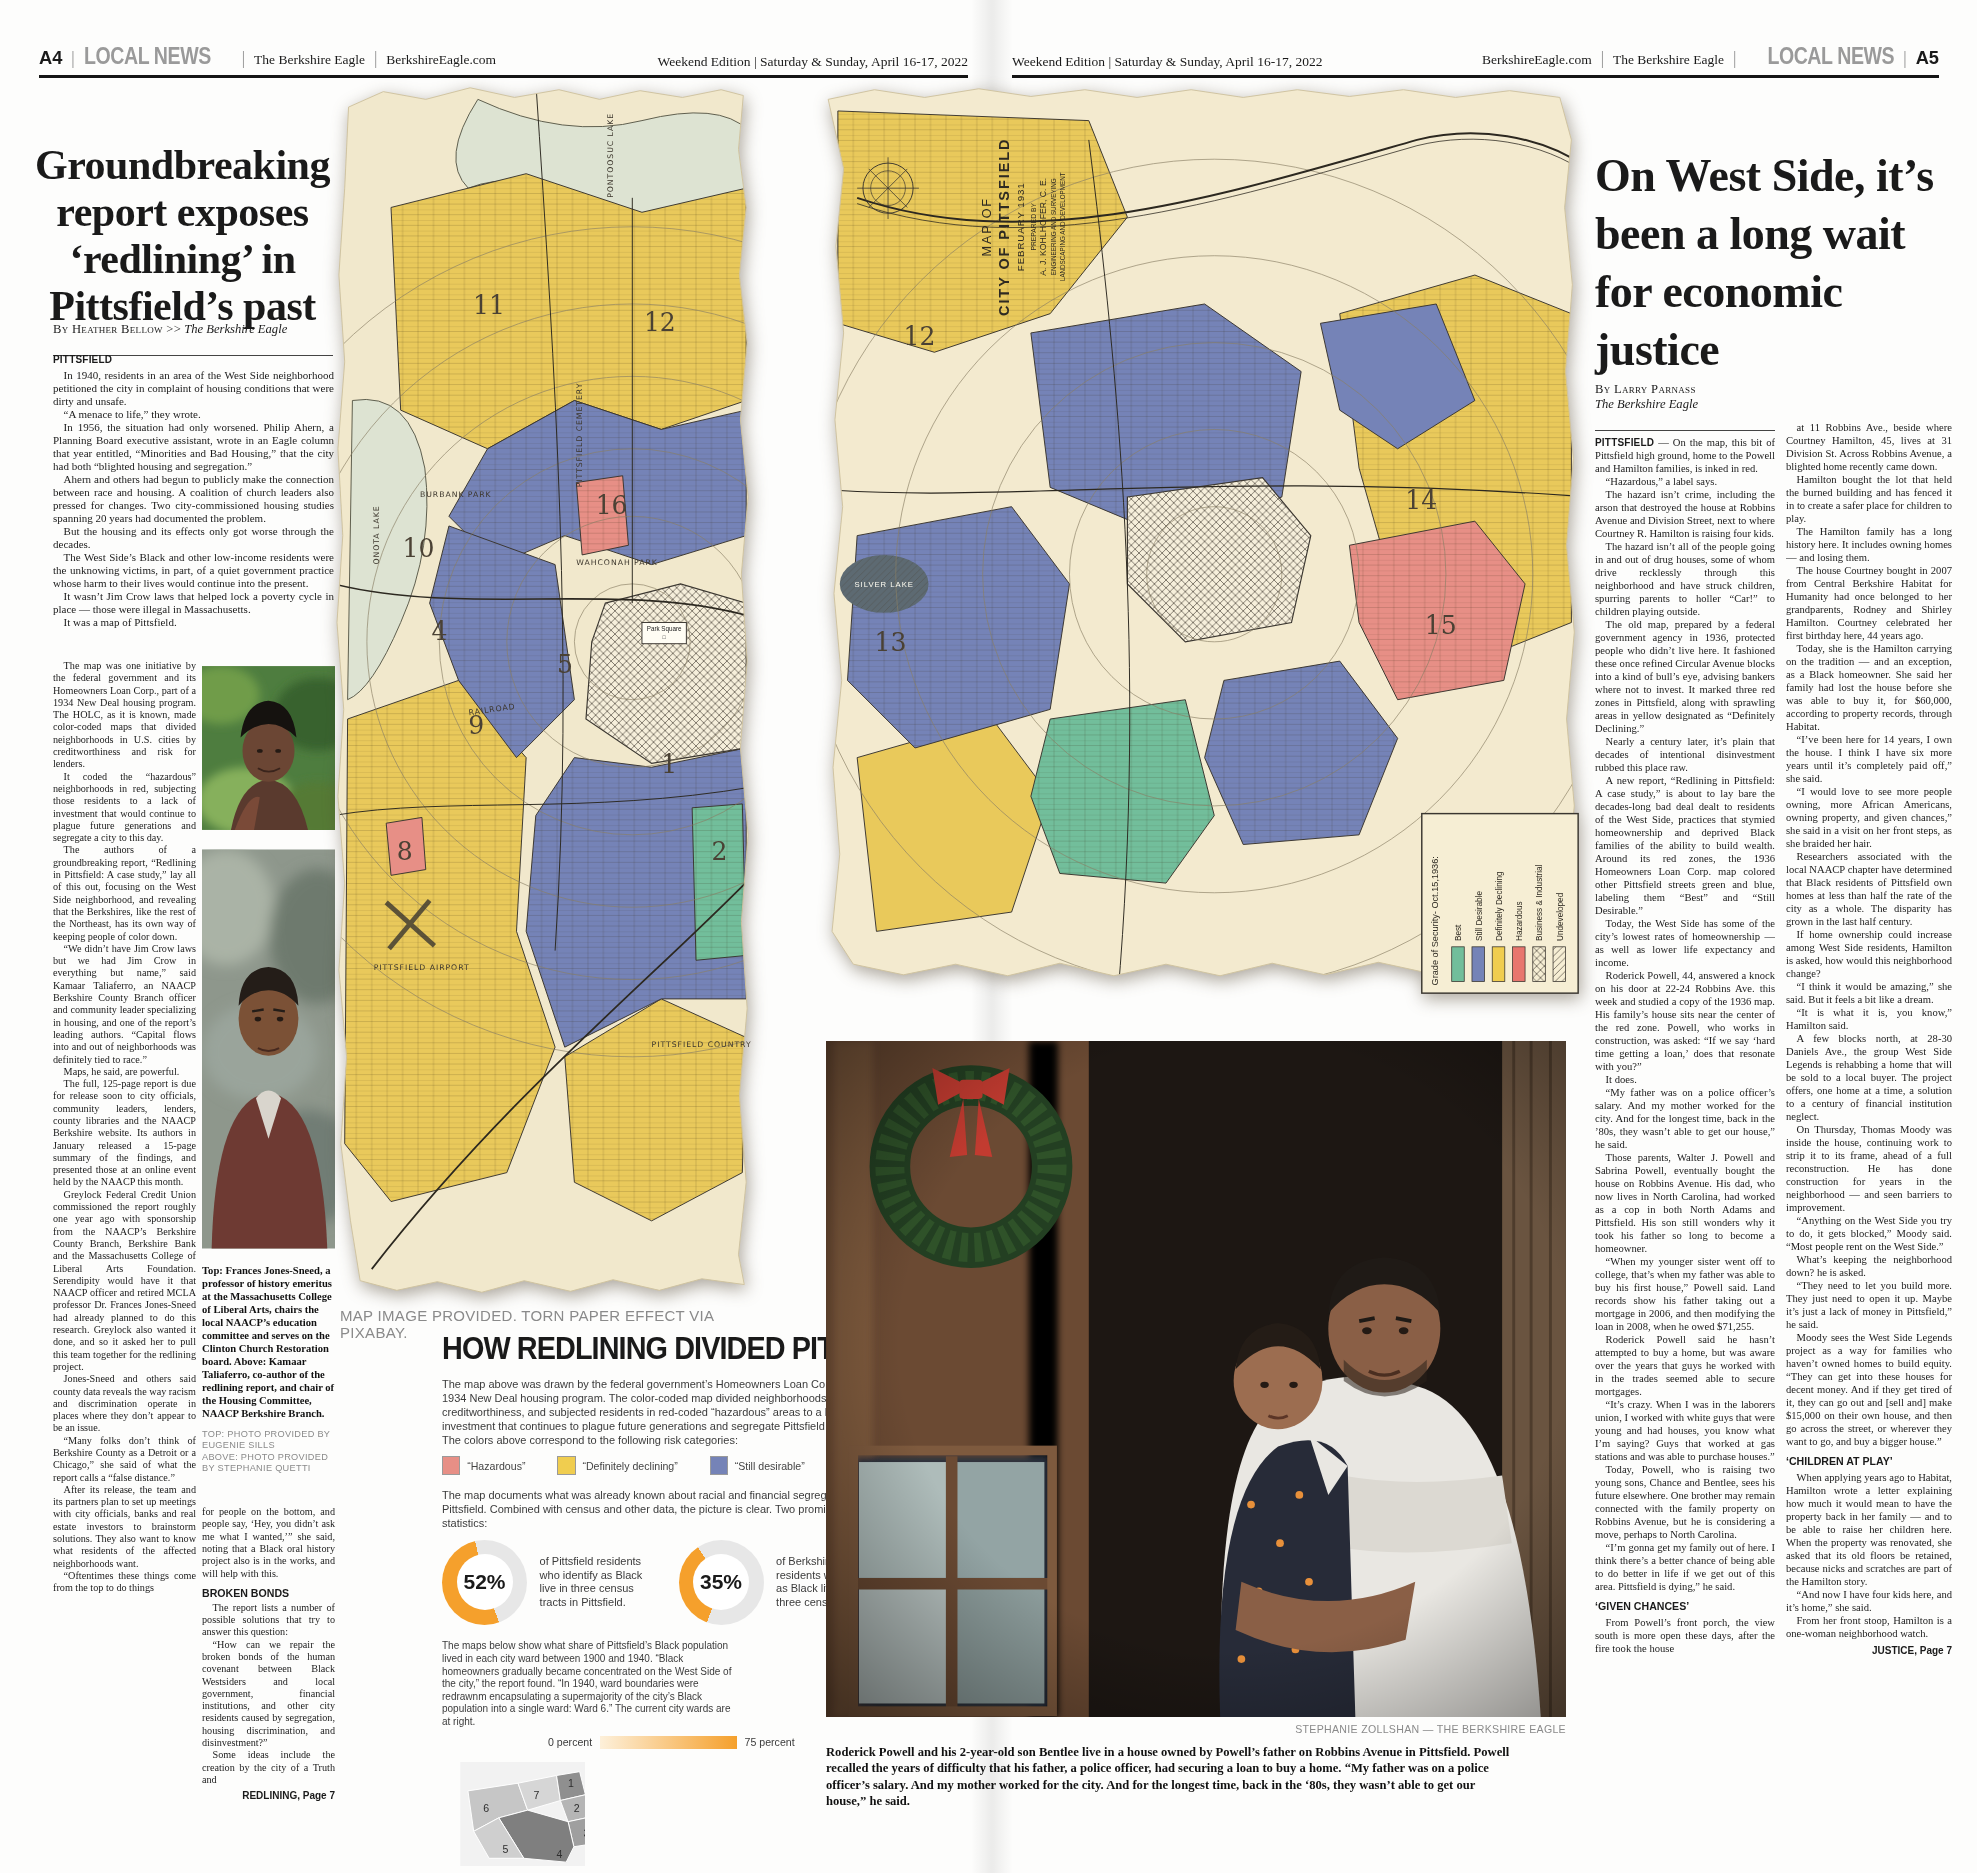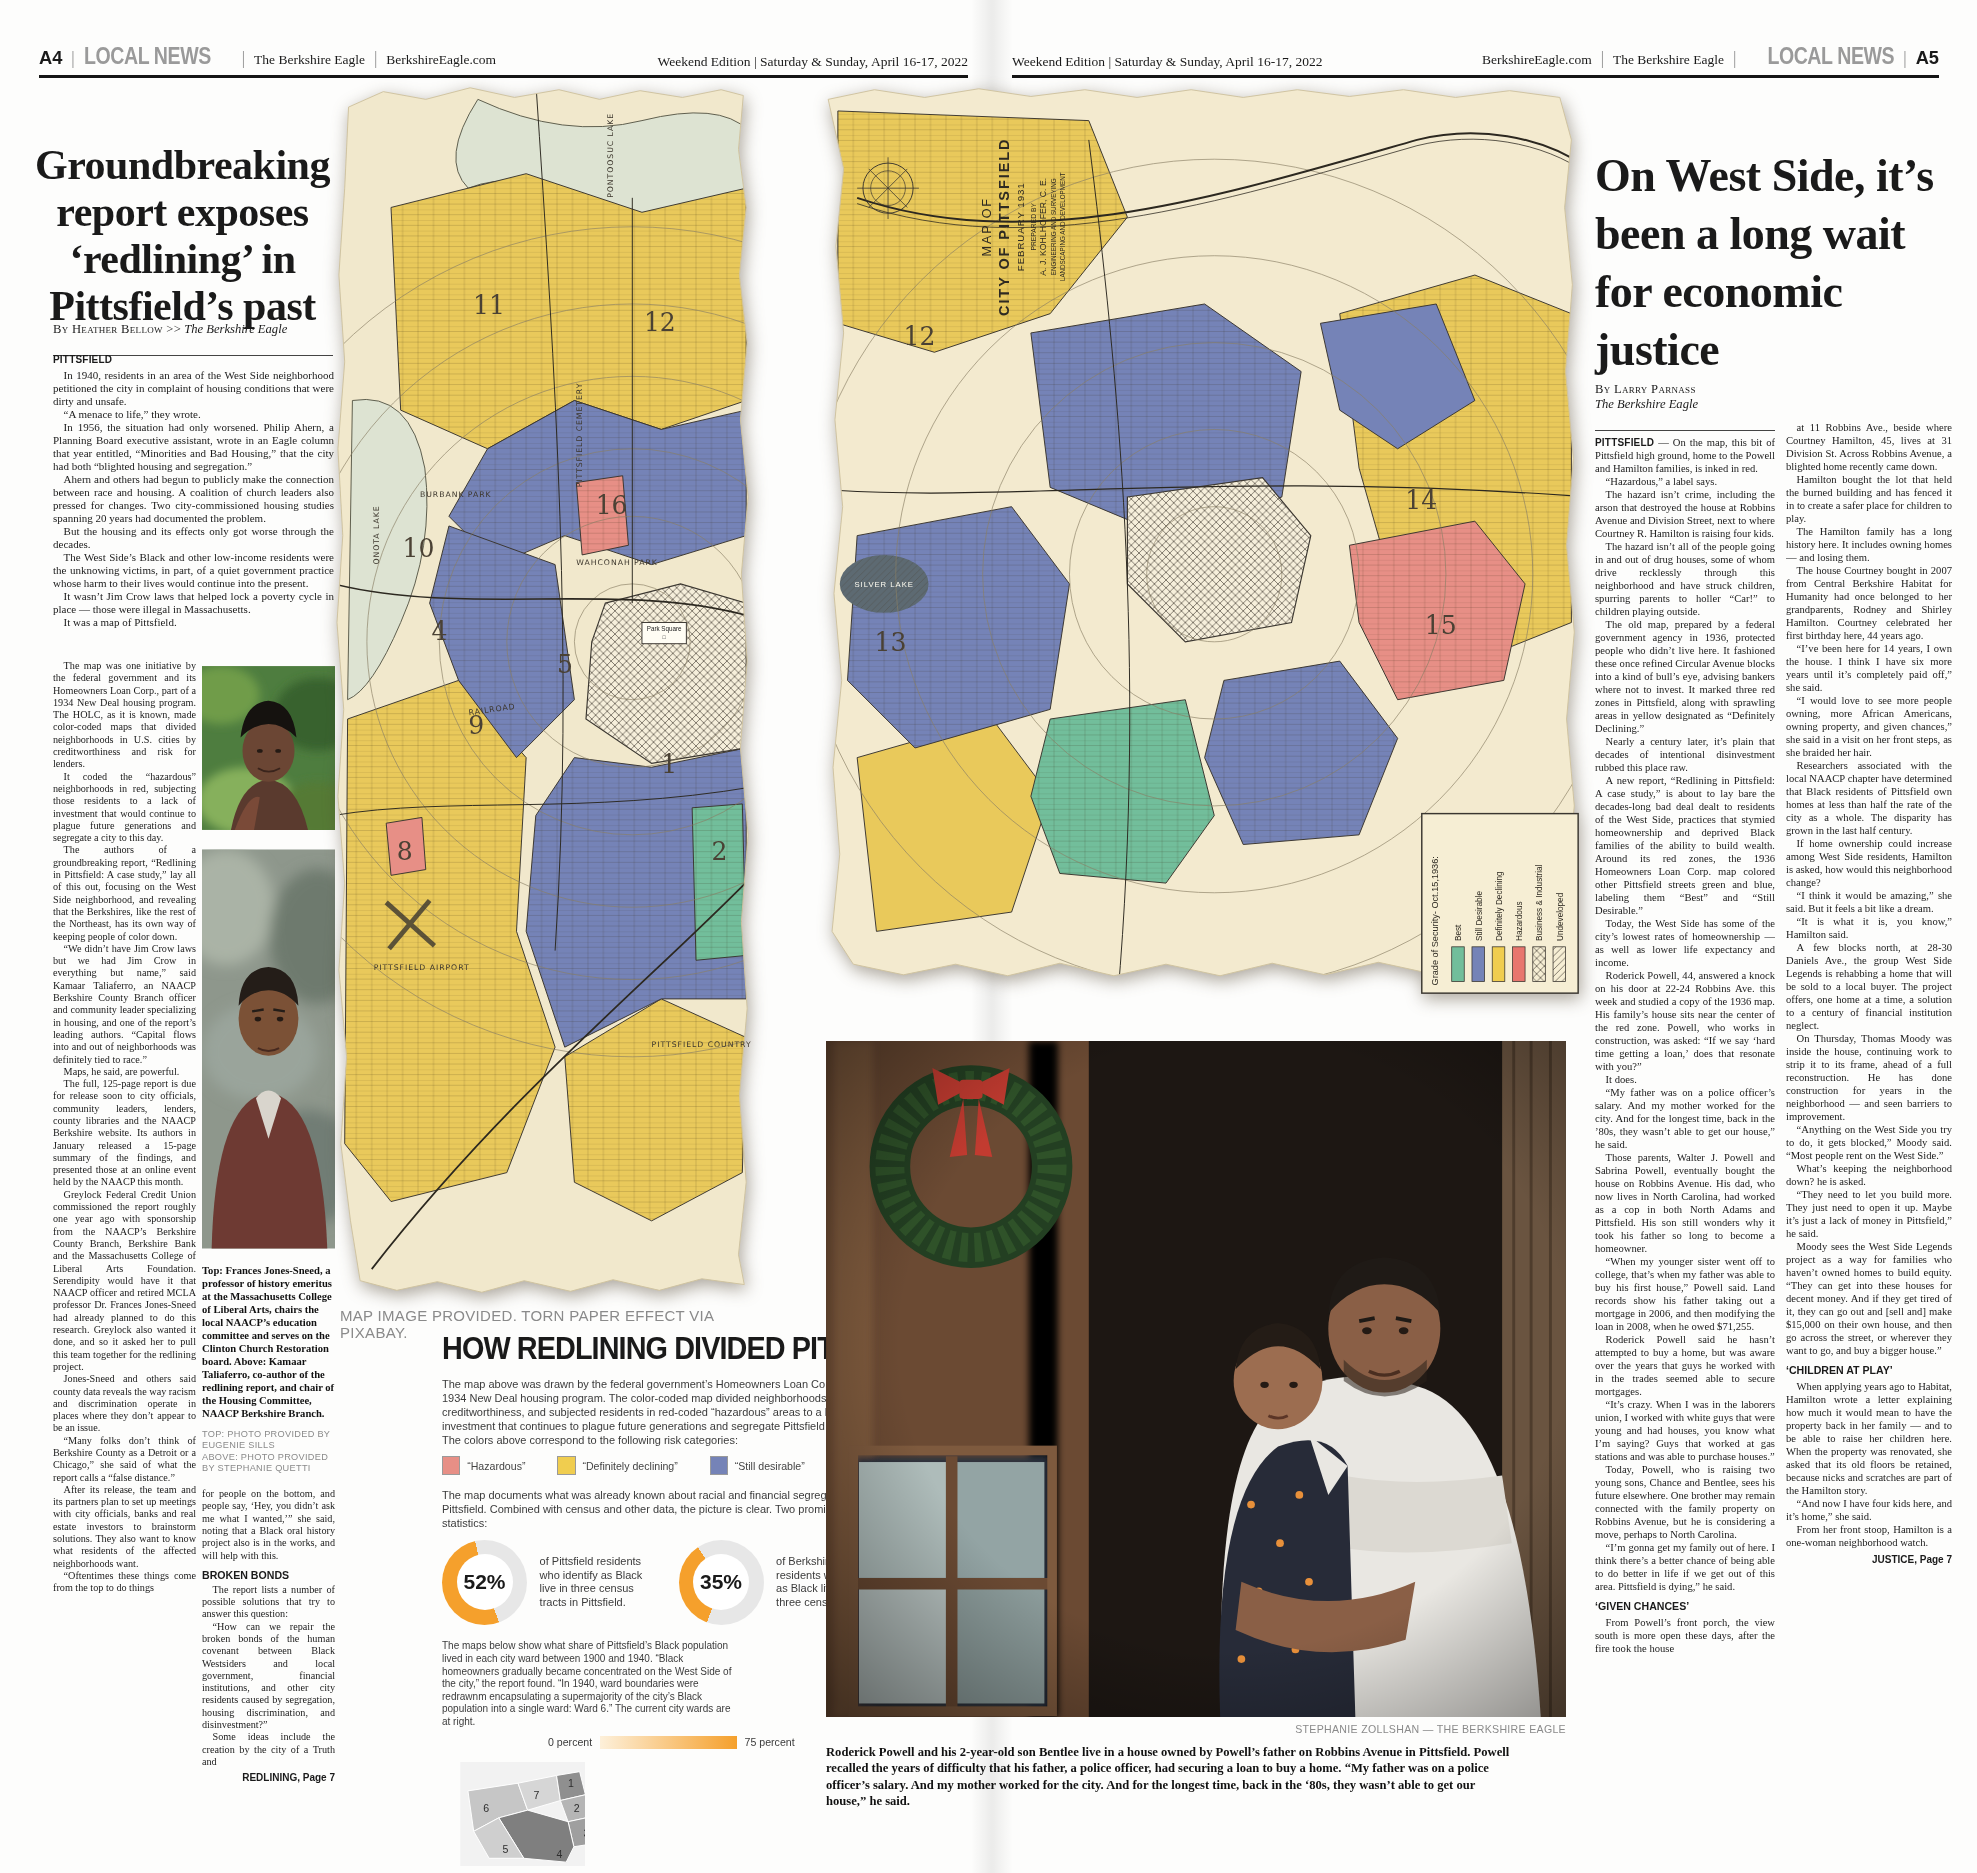--- a/index.html
+++ b/index.html
@@ -174,21 +174,21 @@
     <ellipse cx="69" cy="176" rx="31" ry="38" fill="#7b5136"></ellipse>
     <path d="M38,162 Q40,124 69,122 Q98,124 100,162 Q86,146 69,146 Q52,146 38,162 Z" fill="#241d18"></path>
     <ellipse cx="58" cy="176" rx="3.4" ry="2.4" fill="#241a14"></ellipse>
       <ellipse cx="81" cy="176" rx="3.4" ry="2.4" fill="#241a14"></ellipse>
     <path d="M52,168 L64,166 M74,166 L86,168" stroke="#241d18" stroke-width="2.4"></path>
     <path d="M58,206 Q69,212 80,206" stroke="#46291f" stroke-width="2" fill="none"></path>
   </svg>
   <div class="photo-cap" style="margin-top:10.6px;">Top: Frances Jones-Sneed, a professor of history emeritus at the Massachusetts College of Liberal Arts, chairs the local NAACP’s education committee and serves on the Clinton Church Restoration board. Above: Kamaar Taliaferro, co-author of the redlining report, and chair of the Housing Committee, NAACP Berkshire Branch.</div>
   <div class="photo-credit" style="margin-top:8.7px;">TOP: PHOTO PROVIDED BY EUGENIE SILLS</div>
   <div class="photo-credit">ABOVE: PHOTO PROVIDED BY STEPHANIE QUETTI</div>
-  <div class="copy ncol" style="margin-top:13px;">
+  <div class="copy ncol" style="margin-top:31px;">
     <p style="text-indent:0;">for people on the bottom, and people say, ‘Hey, you didn’t ask me what I wanted,’” she said, noting that a Black oral history project also is in the works, and will help with this.</p>
     <div class="subhead">BROKEN BONDS</div>
     <div>
         <p>The report lists a number of possible solutions that try to answer this question:</p>
         <p>“How can we repair the broken bonds of the human covenant between Black Westsiders and local government, financial institutions, and other city residents caused by segregation, housing discrimination, and disinvestment?”</p>
         <p>Some ideas include the creation by the city of a Truth and</p>
       </div>
     <div class="jump">REDLINING, Page 7</div>
   </div>
 </div>
@@ -609,20 +609,21 @@
       <p>From Powell’s front porch, the view south is more open these days, after the fire took the house</p>
     </div>
 </div>
 
 <div class="abs copy rcol clip" style="left:1786px;top:421px;width:166px;height:1427px;">
   <div>
       <p>at 11 Robbins Ave., beside where Courtney Hamilton, 45, lives at 31 Division St. Across Robbins Avenue, a blighted home recently came down.</p>
       <p>Hamilton bought the lot that held the burned building and has fenced it in to create a safer place for children to play.</p>
       <p>The Hamilton family has a long history here. It includes owning homes — and losing them.</p>
       <p>The house Courtney bought in 2007 from Central Berkshire Habitat for Humanity had once belonged to her grandparents, Rodney and Shirley Hamilton. Courtney celebrated her first birthday here, 44 years ago.</p>
+      <p>Today, she is the Hamilton carrying on the tradition — and an exception, as a Black homeowner. She said her family had lost the house before she was able to buy it, for $60,000, according to property records, through Habitat.</p>
       <p>“I’ve been here for 14 years, I own the house. I think I have six more years until it’s completely paid off,” she said.</p>
       <p>“I would love to see more people owning, more African Americans, owning property, and given chances,” she said in a visit on her front steps, as she braided her hair.</p>
       <p>Researchers associated with the local NAACP chapter have determined that Black residents of Pittsfield own homes at less than half the rate of the city as a whole. The disparity has grown in the last half century.</p>
       <p>If home ownership could increase among West Side residents, Hamilton is asked, how would this neighborhood change?</p>
       <p>“I think it would be amazing,” she said. But it feels a bit like a dream.</p>
       <p>“It is what it is, you know,” Hamilton said.</p>
       <p>A few blocks north, at 28-30 Daniels Ave., the group West Side Legends is rehabbing a home that will be sold to a local buyer. The project offers, one home at a time, a solution to a century of financial institution neglect.</p>
       <p>On Thursday, Thomas Moody was inside the house, continuing work to strip it to its frame, ahead of a full reconstruction. He has done construction for years in the neighborhood — and seen barriers to improvement.</p>
       <p>“Anything on the West Side you try to do, it gets blocked,” Moody said. “Most people rent on the West Side.”</p>
       <p>What’s keeping the neighborhood down? he is asked.</p>

